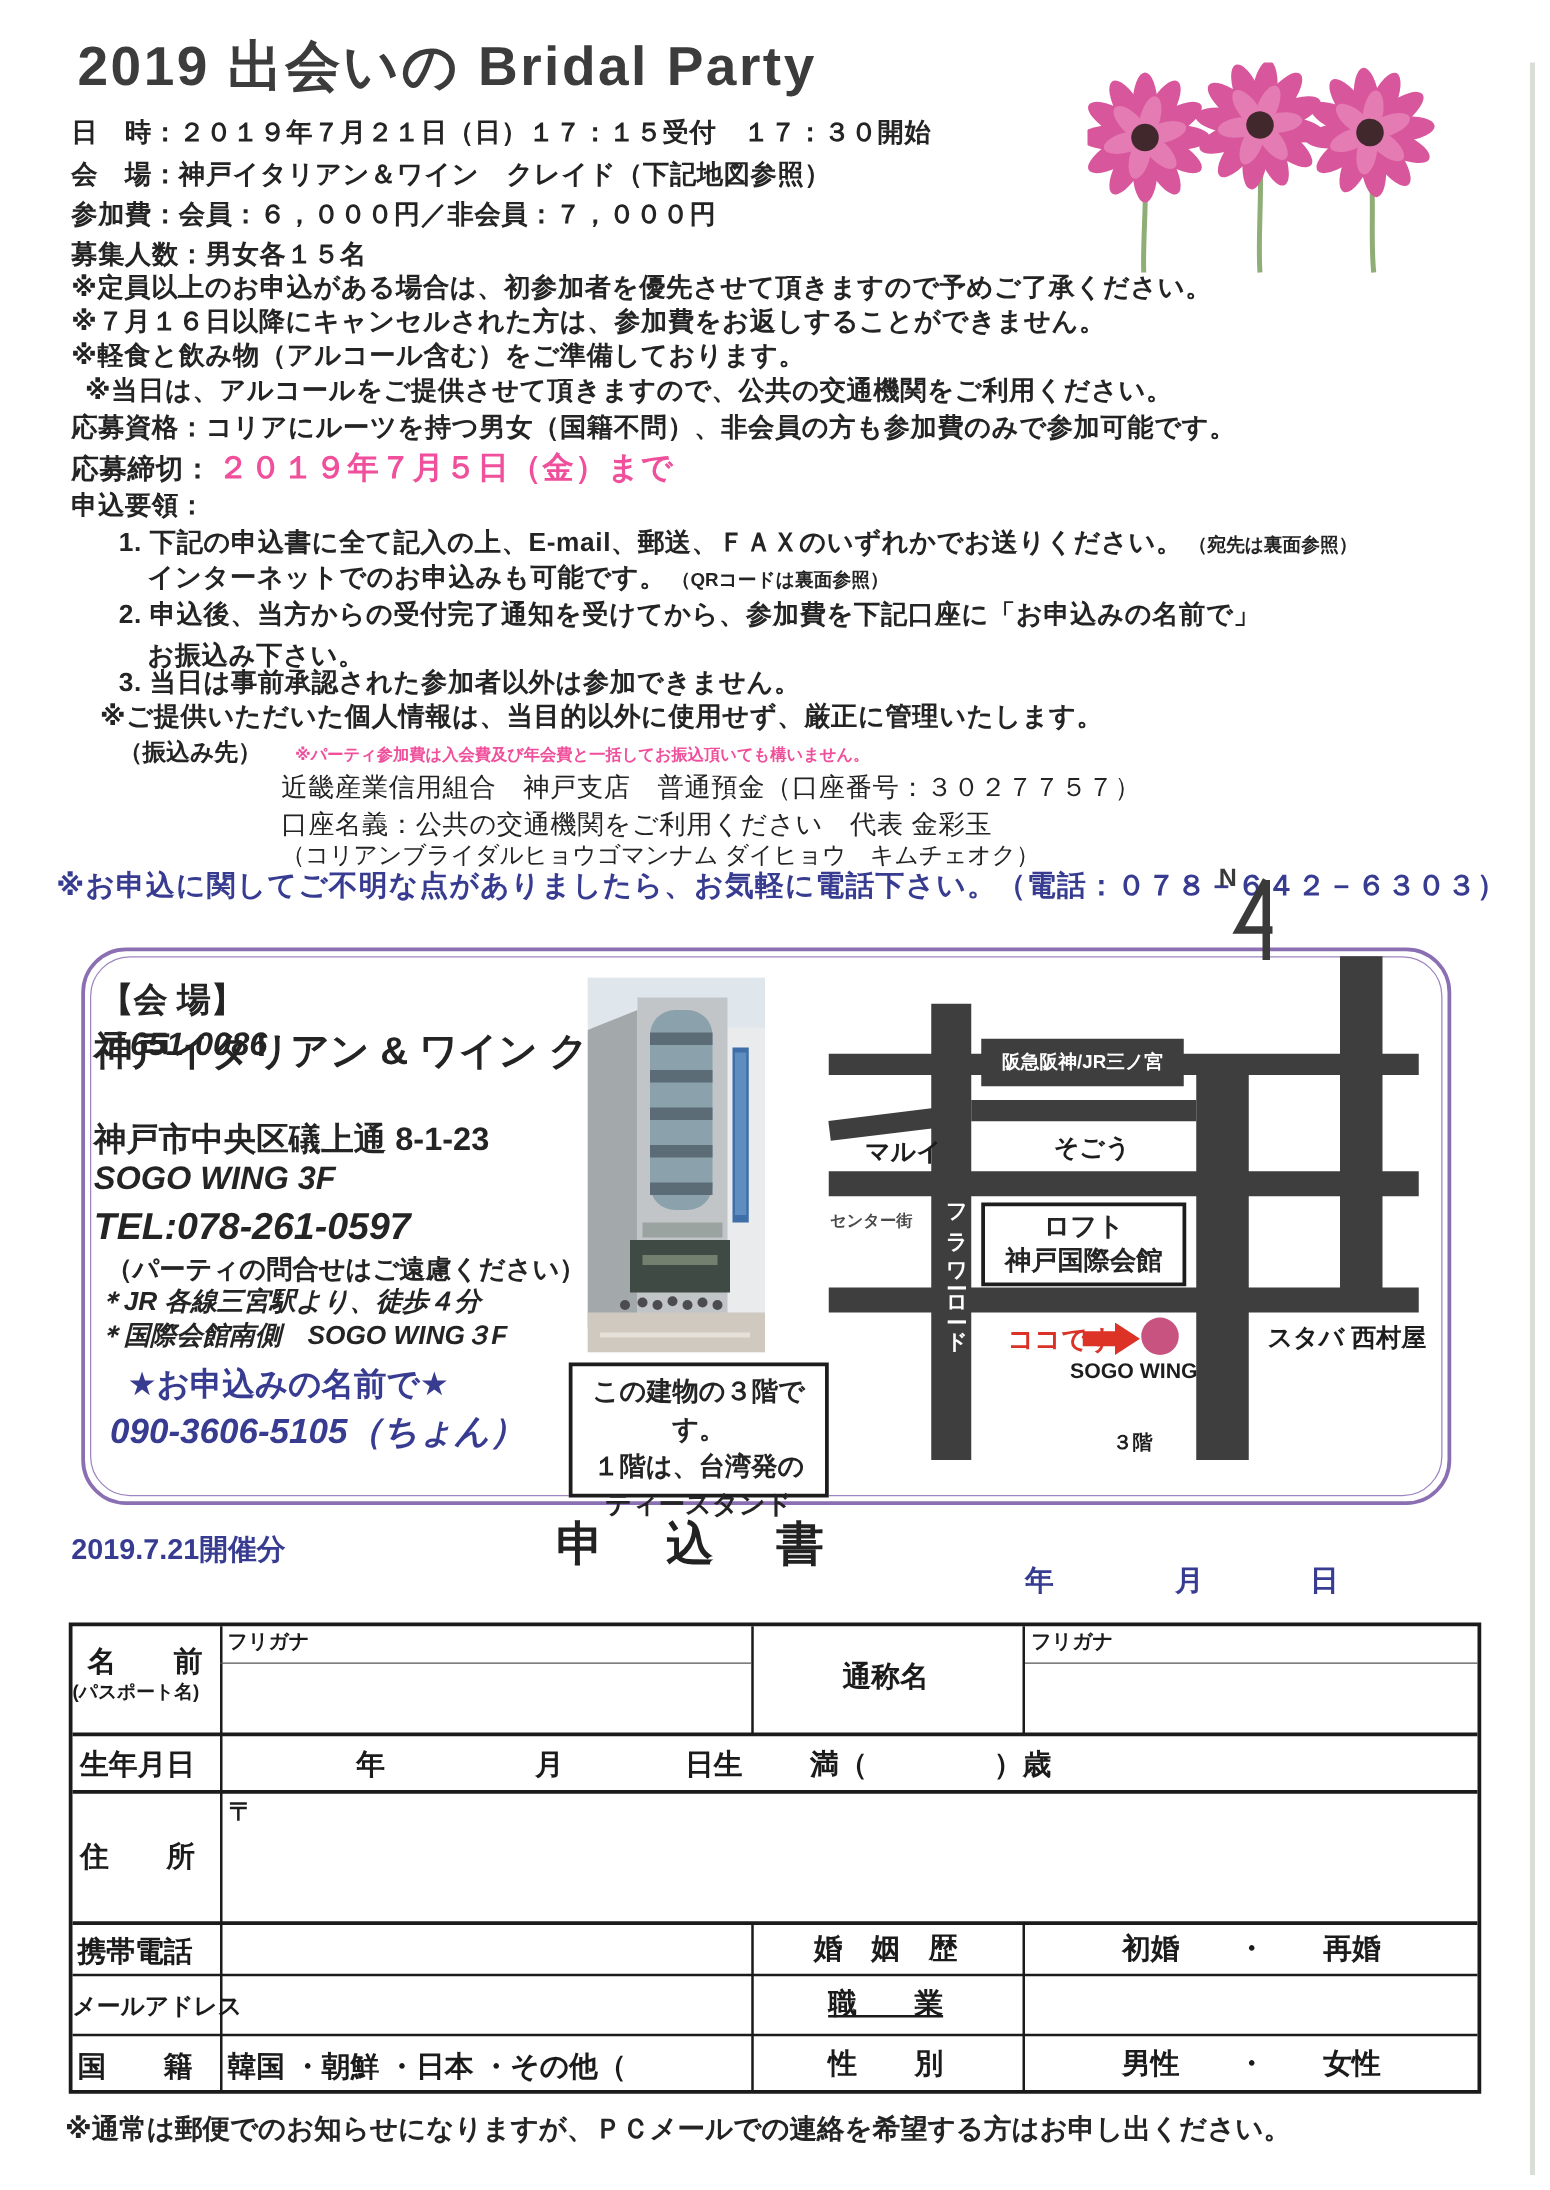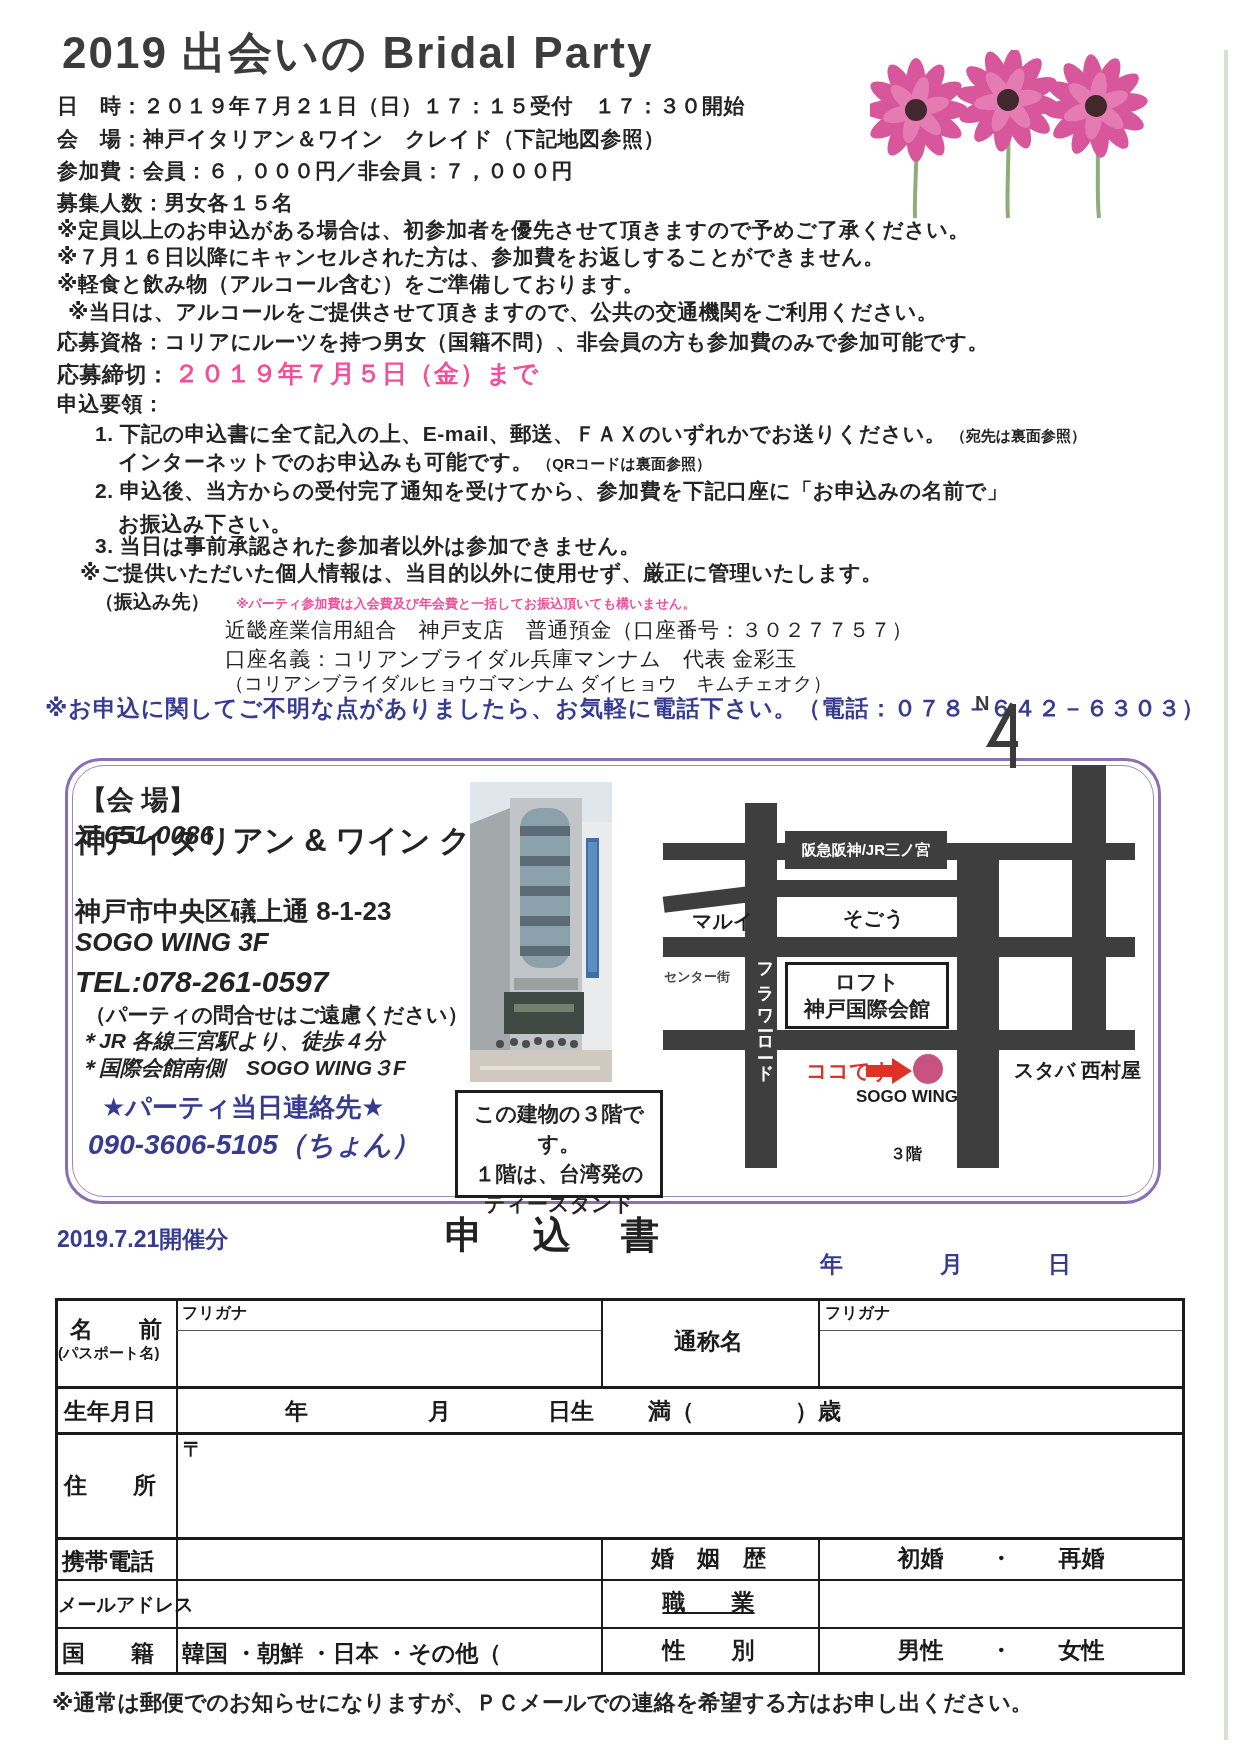--- a/index.html
+++ b/index.html
@@ -101,39 +101,39 @@
   <div class="abs ln" style="left:95px;top:477px;">2. 申込後、当方からの受付完了通知を受けてから、参加費を下記口座に「お申込みの名前で」</div>
   <div class="abs ln" style="left:118px;top:510px;">お振込み下さい。</div>
   <div class="abs ln" style="left:95px;top:532px;">3. 当日は事前承認された参加者以外は参加できません。</div>
   <div class="abs ln" style="left:80px;top:559px;">※ご提供いただいた個人情報は、当目的以外に使用せず、厳正に管理いたします。</div>
 
   <div class="abs" style="left:95px;top:589px;">
     <span class="b" style="font-size:19px;">（振込み先）</span>
     <span class="b pink" style="font-size:13px;margin-left:22px;">※パーティ参加費は入会費及び年会費と一括してお振込頂いても構いません。</span>
   </div>
   <div class="abs ln" style="left:225px;top:616px;font-weight:normal;">近畿産業信用組合　神戸支店　普通預金（口座番号：３０２７７５７）</div>
-  <div class="abs ln" style="left:225px;top:645px;font-weight:normal;">口座名義：コリアンブライダル兵庫マンナム　代表 金彩玉</div>
+  <div class="abs ln" style="left:225px;top:645px;font-weight:normal;">口座名義：公共の交通機関をご利用ください　代表 金彩玉</div>
   <div class="abs" style="left:225px;top:671px;font-size:19px;">（コリアンブライダルヒョウゴマンナム ダイヒョウ　キムチェオク）</div>
 
   <div class="abs b navy" style="left:45px;top:693px;font-size:23px;letter-spacing:1px;">※お申込に関してご不明な点がありましたら、お気軽に電話下さい。（電話：０７８－６４２－６３０３）</div>
 
   <div class="venuebox">
     <div class="venuebox-inner"></div>
   </div>
 
   <div class="abs b" style="left:80px;top:782px;font-size:27px;">【会 場】</div>
   <div class="abs b" style="left:75px;top:820px;font-size:31px;">神戸イタリアン &amp; ワイン クレイド</div>
   <div class="abs b it" style="left:78px;top:818px;font-size:26px;">〒651-0086</div>
   <div class="abs b" style="left:75px;top:894px;font-size:26px;">神戸市中央区礒上通 8-1-23</div>
   <div class="abs b it" style="left:75px;top:927px;font-size:26px;">SOGO WING 3F</div>
   <div class="abs b it" style="left:75px;top:965px;font-size:30px;">TEL:078-261-0597</div>
   <div class="abs b" style="left:85px;top:1001px;font-size:21px;">（パーティの問合せはご遠慮ください）</div>
   <div class="abs b it" style="left:78px;top:1027px;font-size:21px;">＊JR 各線三宮駅より、徒歩４分</div>
   <div class="abs b it" style="left:78px;top:1054px;font-size:21px;">＊国際会館南側　SOGO WING３F</div>
-  <div class="abs b navy" style="left:102px;top:1090px;font-size:26px;">★パーティ当日連絡先★</div>
+  <div class="abs b navy" style="left:102px;top:1090px;font-size:26px;">★お申込みの名前で★</div>
   <div class="abs b it navy" style="left:88px;top:1126px;font-size:28px;">090-3606-5105（ちょん）</div>
 
   <svg class="abs" style="left:470px;top:782px;" width="142" height="300" viewBox="0 0 142 300">
     <rect width="142" height="300" fill="#e9ebec"></rect>
     <rect x="0" y="0" width="142" height="40" fill="#dfe6ec"></rect>
     <polygon points="0,42 40,26 40,270 0,280" fill="#a3a8ab"></polygon>
     <rect x="40" y="16" width="72" height="254" fill="#c1c5c7"></rect>
     <rect x="50" y="26" width="50" height="160" rx="20" fill="#8ba2ac"></rect>
     <rect x="50" y="44" width="50" height="10" fill="#5c6c76"></rect>
     <rect x="50" y="74" width="50" height="10" fill="#5c6c76"></rect>

